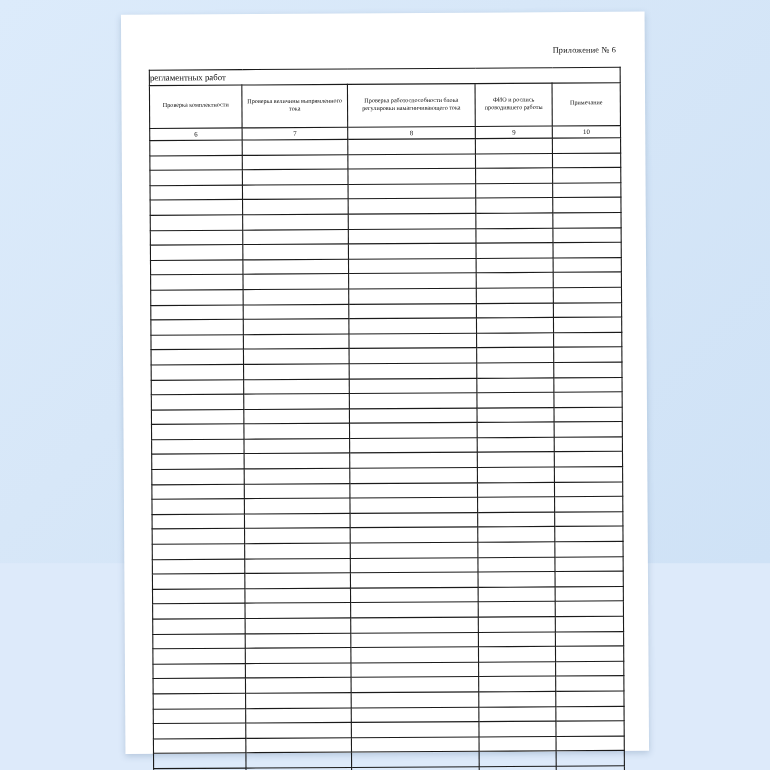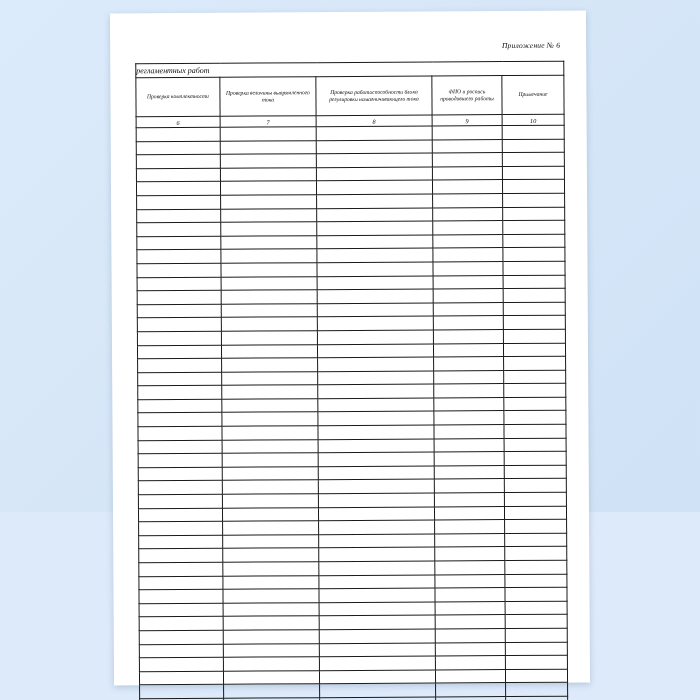--- a/index.html
+++ b/index.html
@@ -12,21 +12,20 @@
     overflow: hidden;
     font-family: "Liberation Serif", serif;
     background: #ddeafa;
   }
 
   .canvas {
     position: relative;
     width: 700px;
     height: 512px;
     background: linear-gradient(135deg, #dcebfb 0%, #d7e7f8 40%, #cfe2f6 100%);
-    font-style: italic;
   }
 
   
   .page {
     position: absolute;
     left: 112px;
     top: 12px;
     width: 476px;
     height: 672px;
     background: #ffffff;

